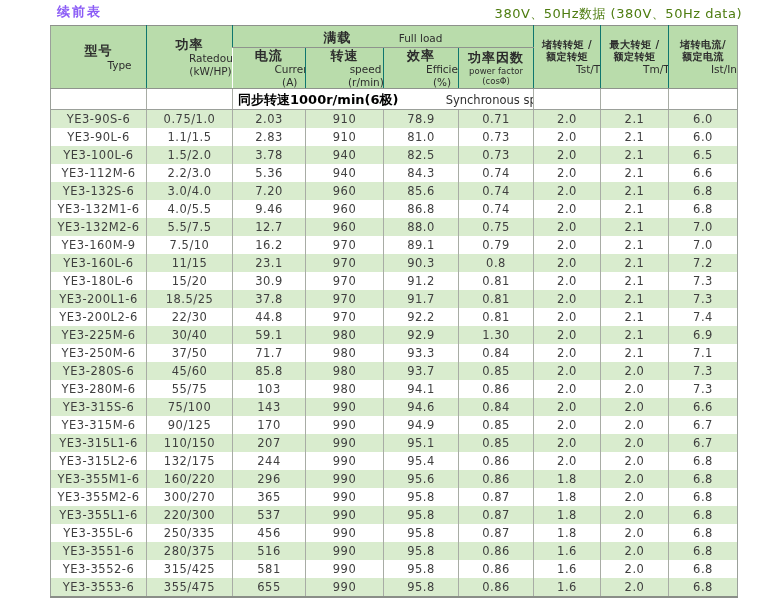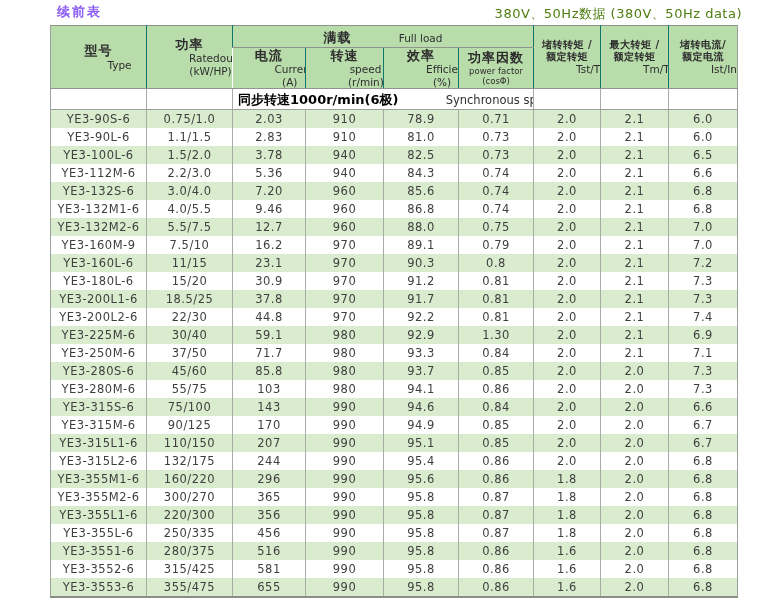--- a/index.html
+++ b/index.html
@@ -387,21 +387,21 @@
         <td>990</td>
         <td>95.8</td>
         <td>0.87</td>
         <td>1.8</td>
         <td>2.0</td>
         <td>6.8</td>
       </tr>
       <tr>
         <td>YE3-355L1-6</td>
         <td>220/300</td>
-        <td>356</td>
+        <td>537</td>
         <td>990</td>
         <td>95.8</td>
         <td>0.87</td>
         <td>1.8</td>
         <td>2.0</td>
         <td>6.8</td>
       </tr>
       <tr>
         <td>YE3-355L-6</td>
         <td>250/335</td>

